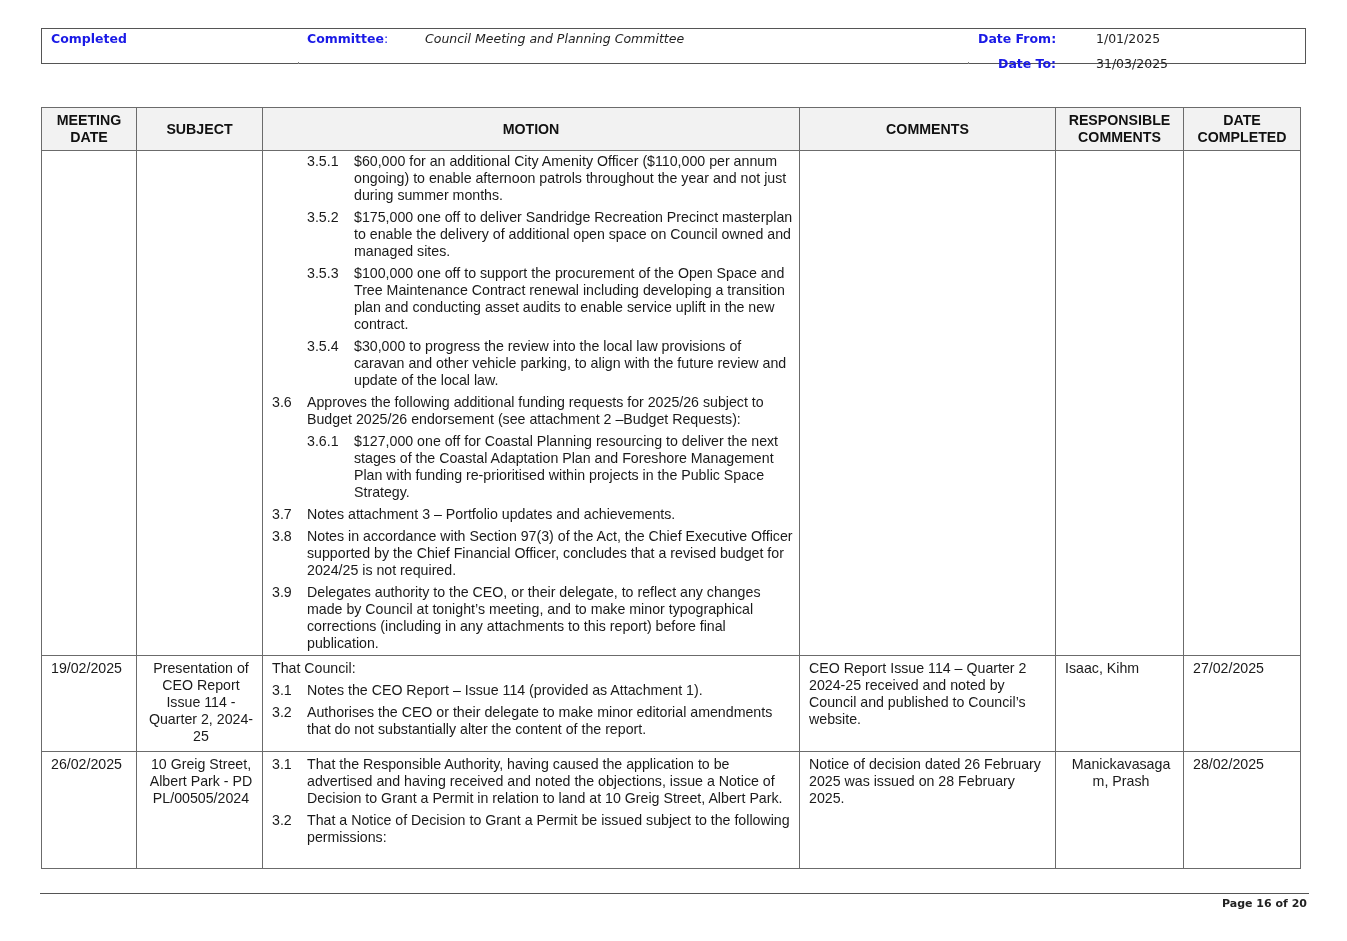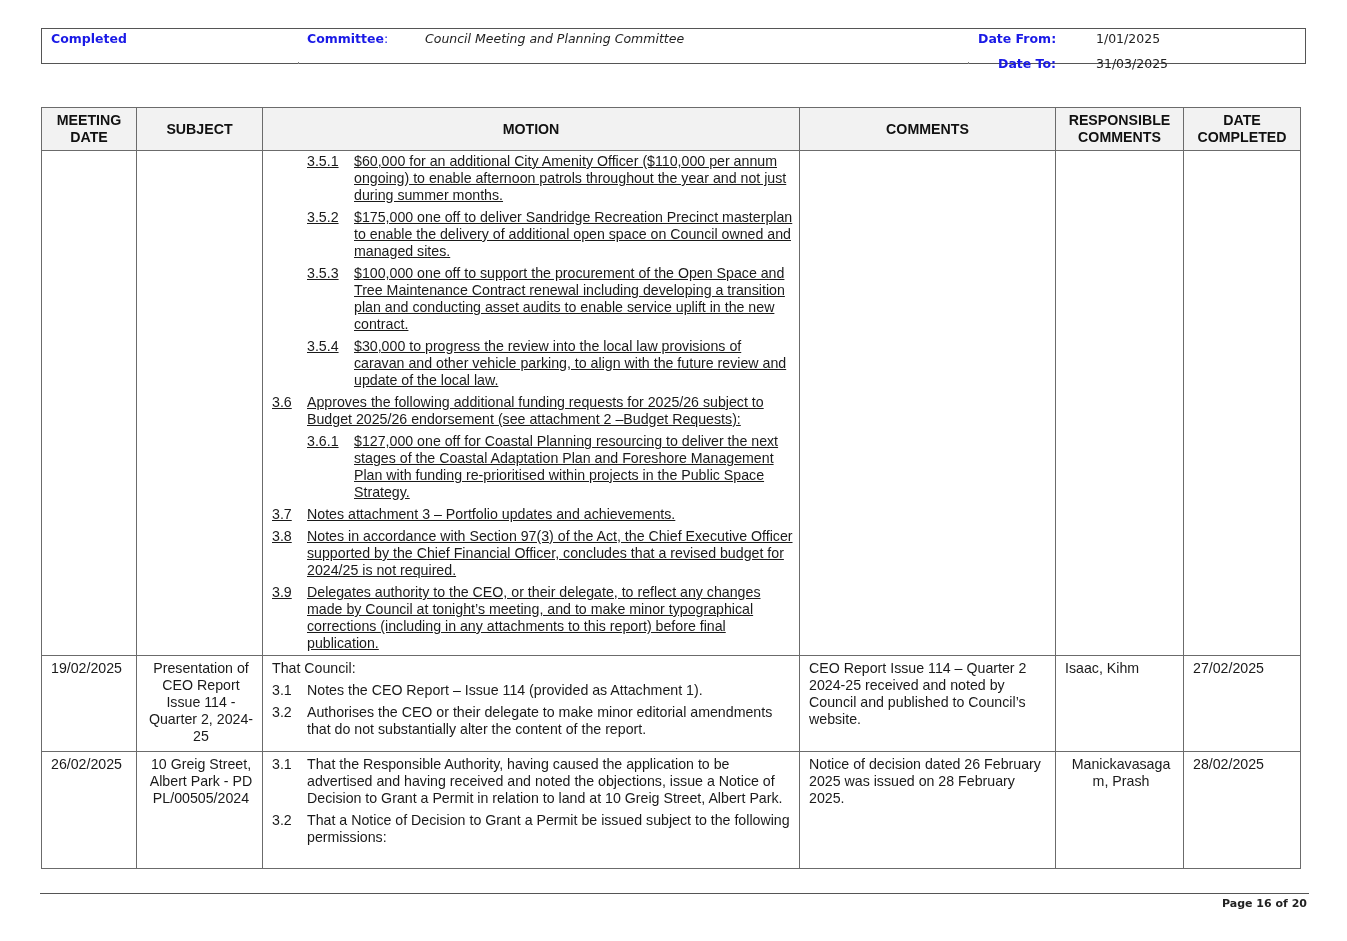--- a/index.html
+++ b/index.html
@@ -142,21 +142,21 @@
       <th>MEETING DATE</th>
       <th>SUBJECT</th>
       <th>MOTION</th>
       <th>COMMENTS</th>
       <th>RESPONSIBLE COMMENTS</th>
       <th>DATE COMPLETED</th>
     </tr>
   </thead>
   <tbody>
 
-    <tr style="height:505px;text-decoration:underline;">
+    <tr style="height:505px;">
       <td class="date-cell"></td>
       <td class="center"></td>
       <td style="padding-top:2px;">
         <div class="motion-item sub">
           <span class="num">3.5.1</span>
           <span class="txt">$60,000 for an additional City Amenity Officer ($110,000 per annum ongoing) to enable afternoon patrols throughout the year and not just during summer months.</span>
         </div>
         <div class="motion-item sub">
           <span class="num">3.5.2</span>
           <span class="txt">$175,000 one off to deliver Sandridge Recreation Precinct masterplan to enable the delivery of additional open space on Council owned and managed sites.</span>

